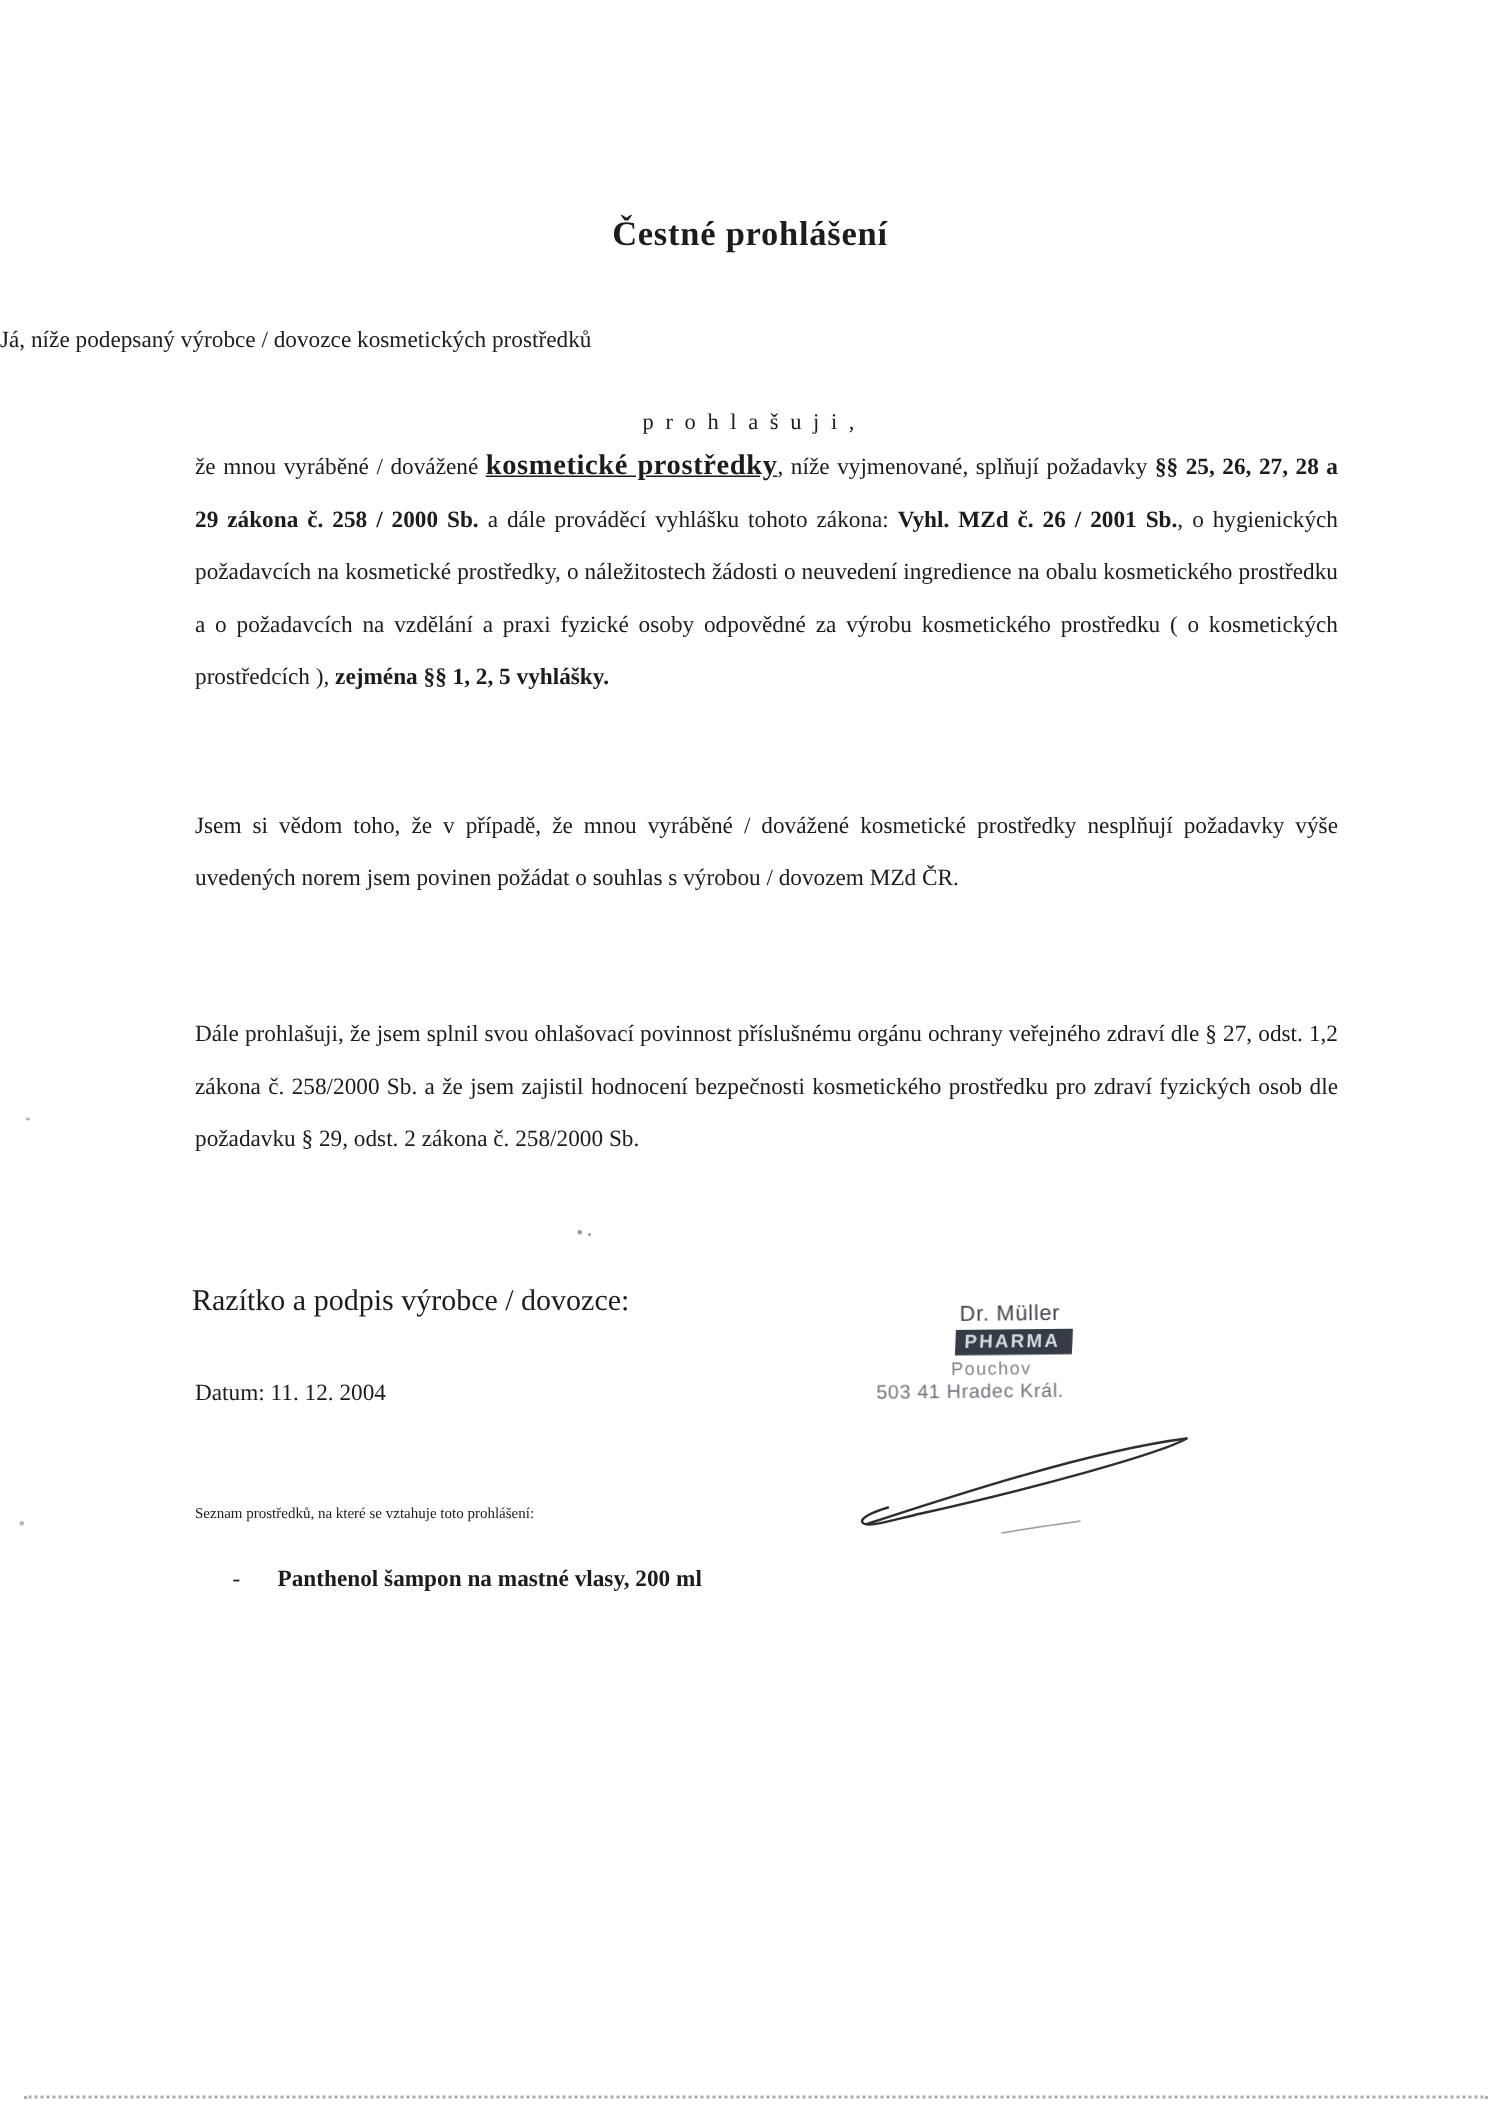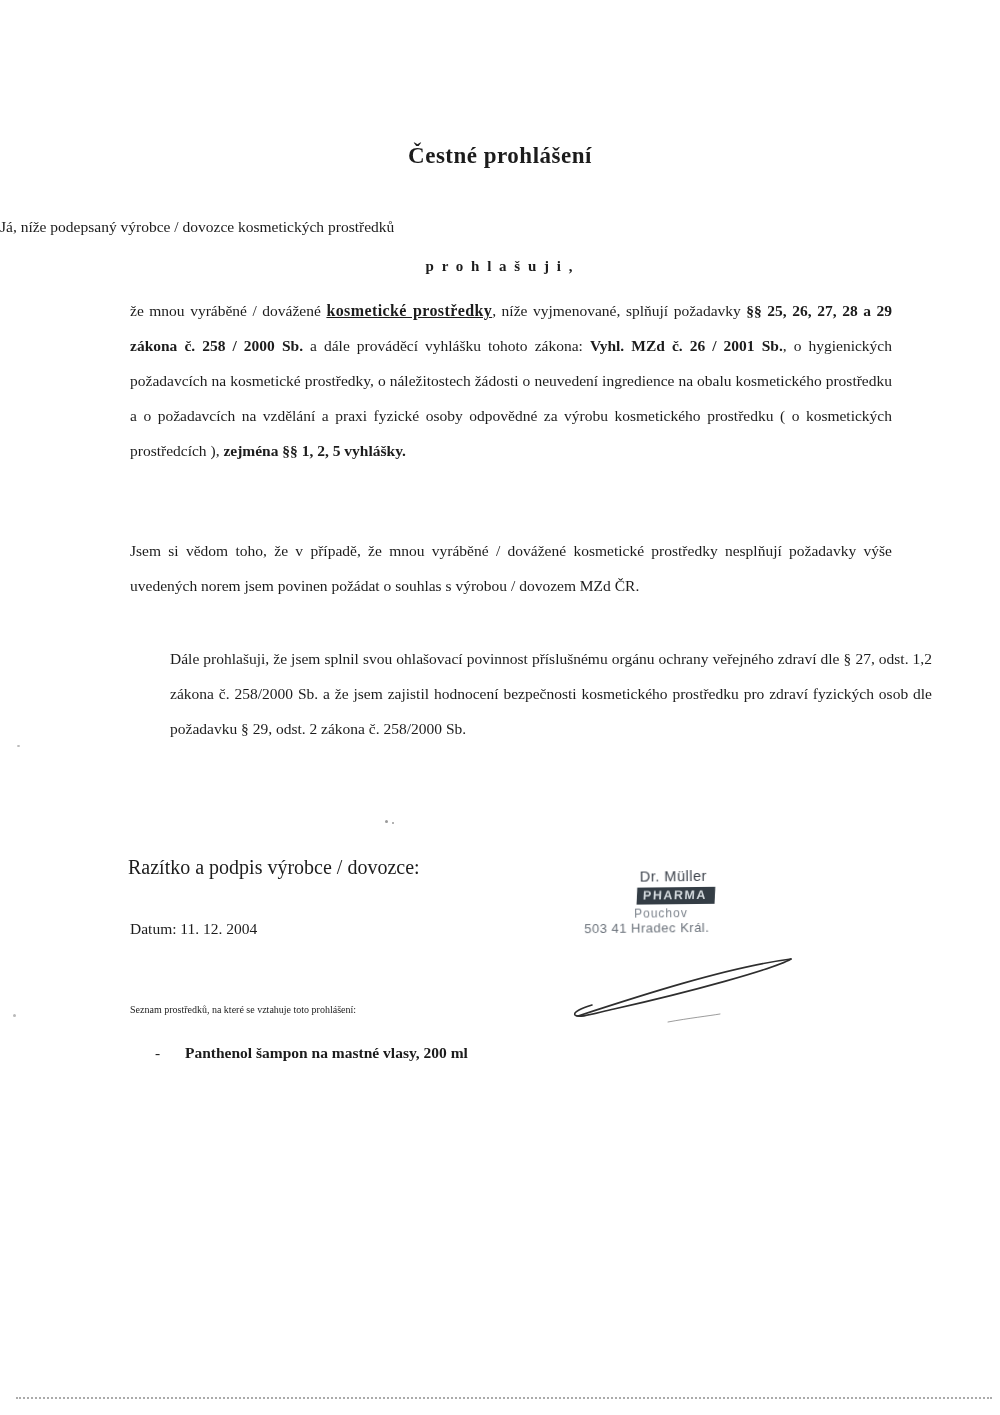--- a/index.html
+++ b/index.html
@@ -23,42 +23,42 @@
     font-weight: bold;
     letter-spacing: 0.5px;
   }
   .doc-subtitle {
     position: absolute;
     top: 218px; left: 0; right: 0;
     font-size: 15.5px;
   }
   .doc-prohlasuji {
     position: absolute;
-    top: 258px; left: 0; right: 0;
+    top: 274px; left: 0; right: 0;
     text-align: center;
     font-size: 15px;
-    font-weight: bold;
+    font-weight: normal;
     letter-spacing: 2px;
   }
   .body-par {
     position: absolute;
     left: 130px;
     width: 762px;
     font-size: 15.5px;
     line-height: 35px;
     text-align: justify;
   }
   .par-1 { top: 293px; }
   .par-2 { top: 533px; }
-  .par-3 { top: 641px; margin-left: 40px; }
+  .par-3 { top: 672px; }
   .seg-bold { font-weight: bold; }
   .seg-keyword {
     font-weight: bold;
     text-decoration: underline;
-    font-size: 16px;
+    font-size: 19px;
     letter-spacing: 0.4px;
   }
   .stamp-label {
     position: absolute;
     left: 128px; top: 856px;
     font-size: 20px;
   }
   .date-line {
     position: absolute;
     left: 130px; top: 920px;

